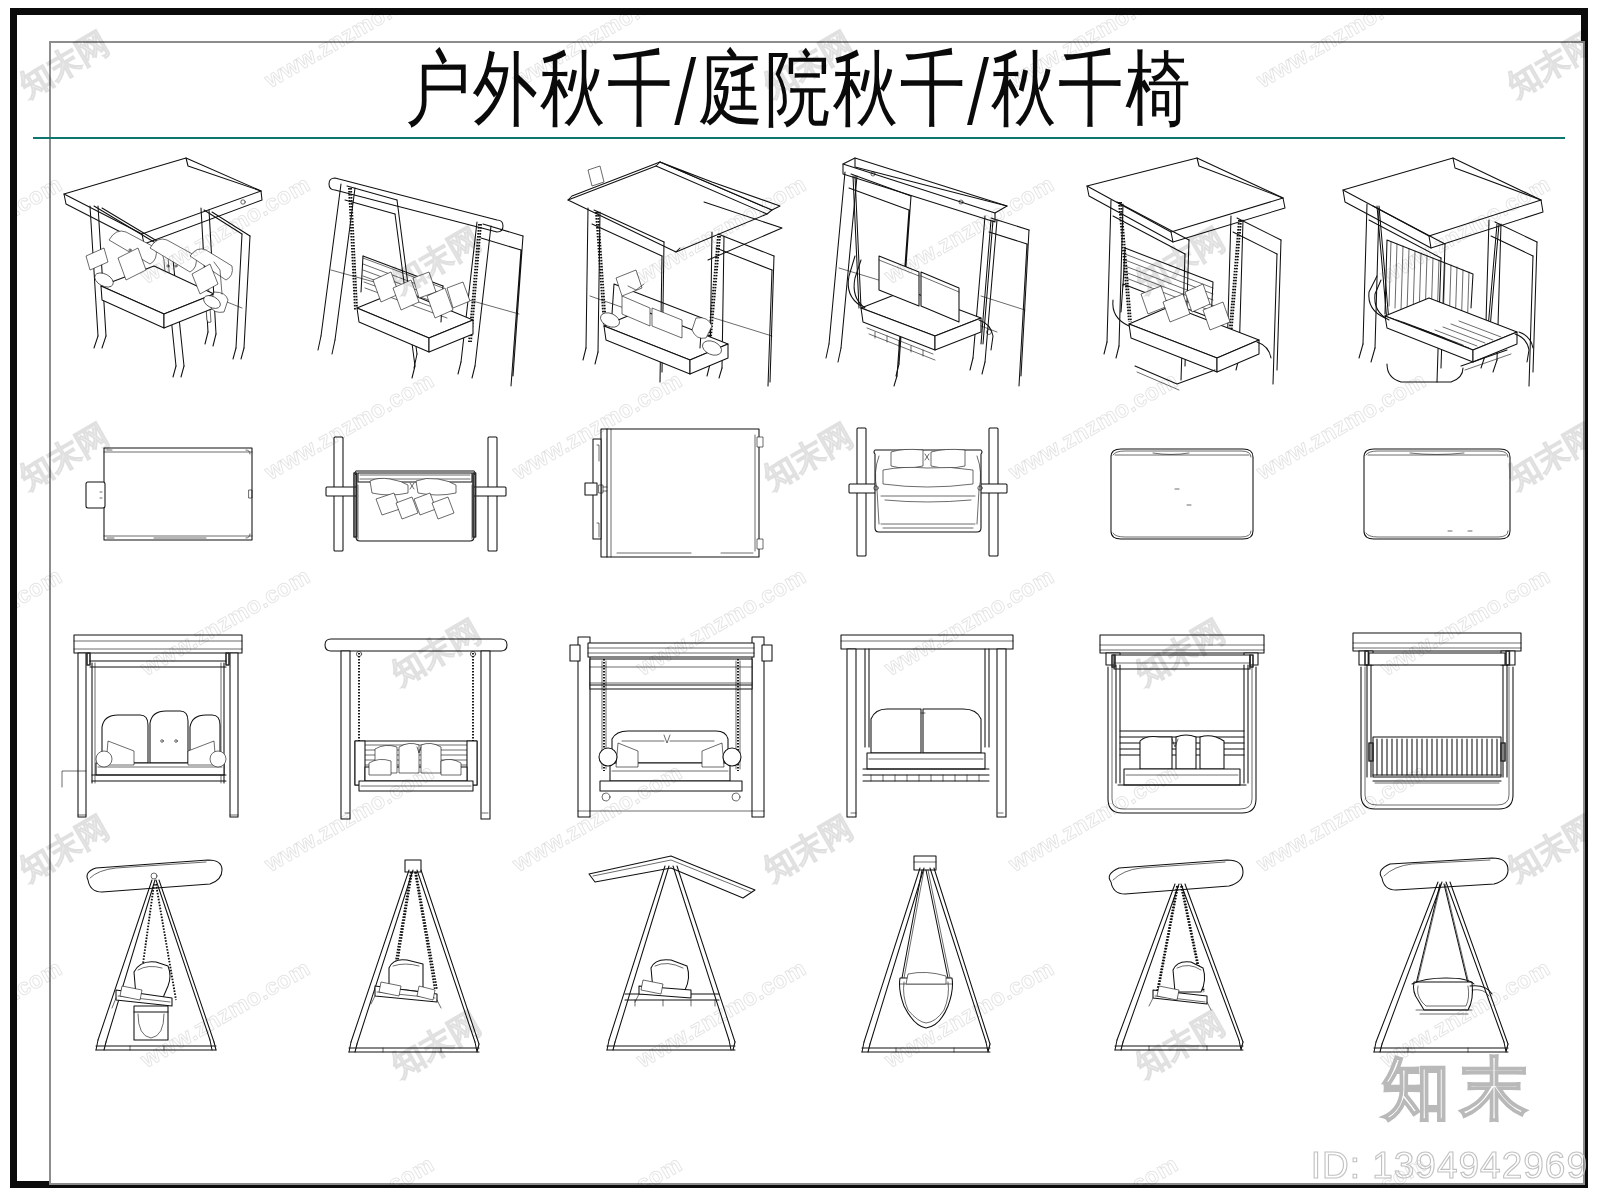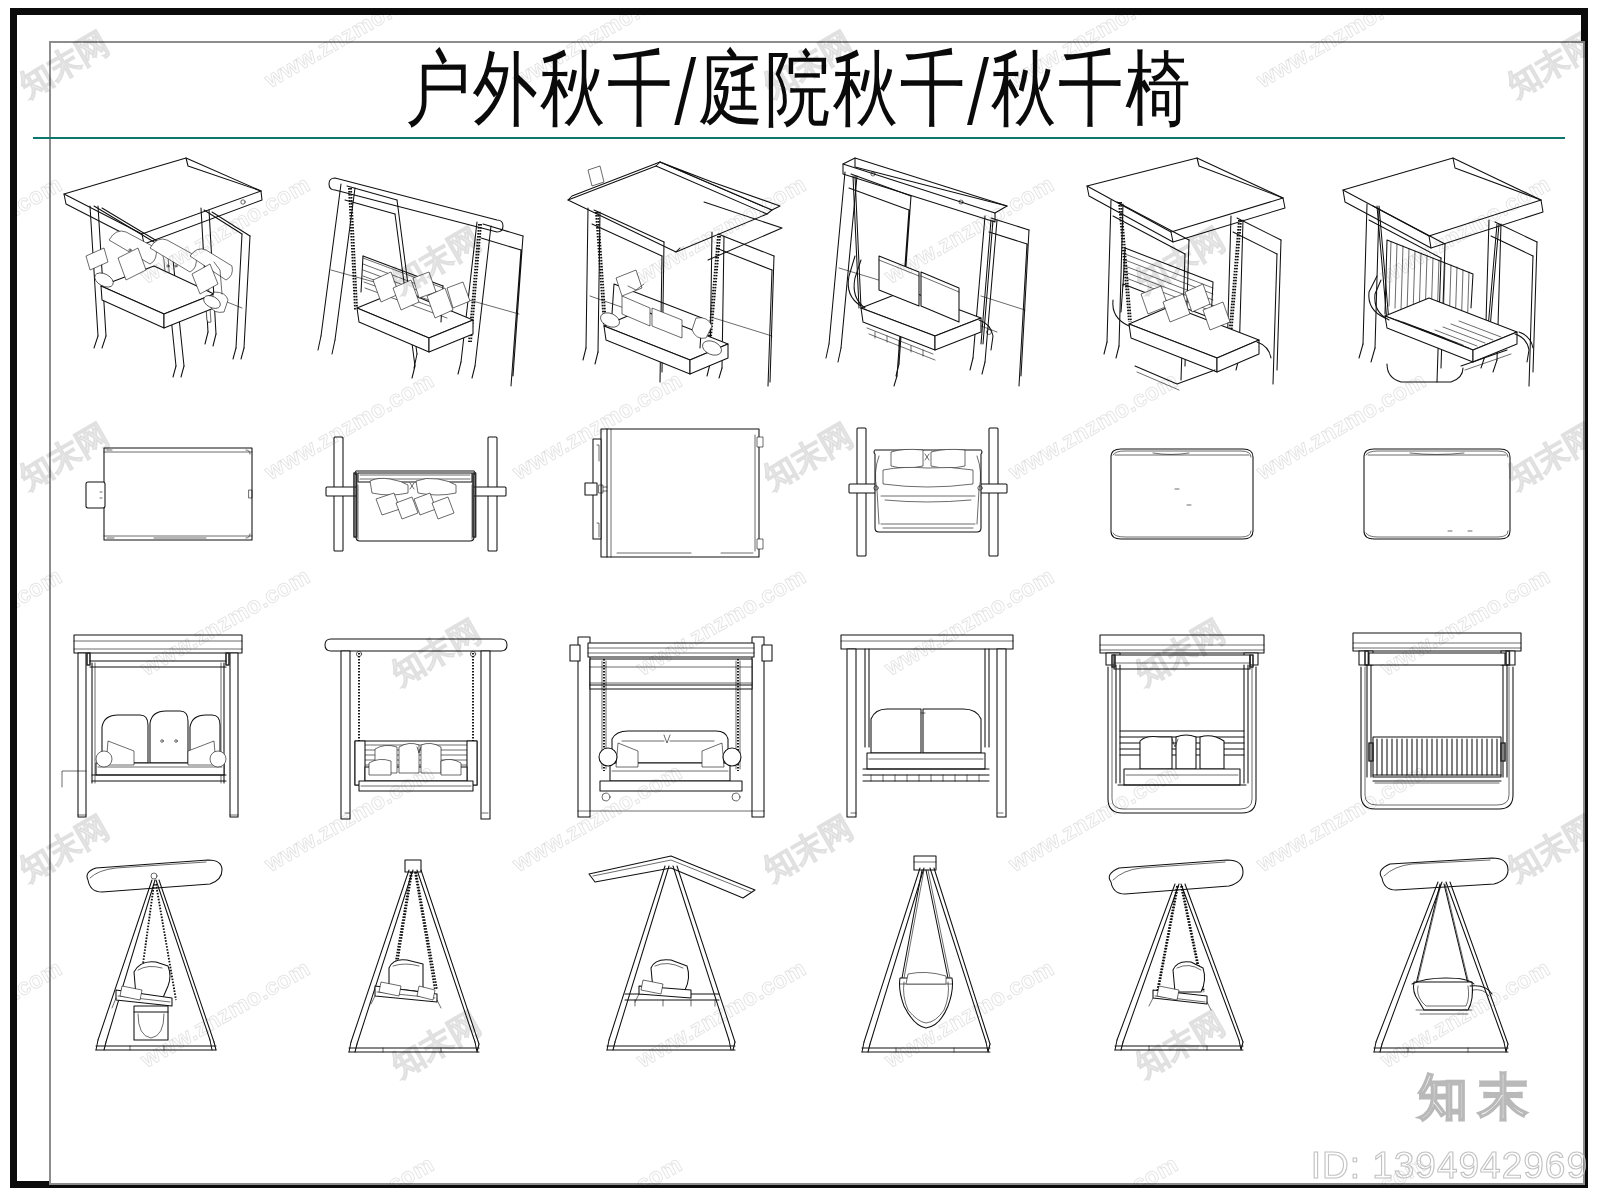--- a/index.html
+++ b/index.html
@@ -117,21 +117,21 @@
     white-space: nowrap;
     transform-origin: 0 0;
     transform: rotate(-30deg);
   }
 
   
   #brand-mark {
     position: absolute;
     right: 62px; bottom: 78px;
     font-family: "DejaVu Serif", "Liberation Serif", serif;
-    font-size: 50px;
+    font-size: 68px;
     font-weight: 700;
     letter-spacing: 10px;
     color: transparent;
     -webkit-text-stroke: 1.6px #b9b9b9;
     white-space: nowrap;
     z-index: 50;
     line-height: 1;
   }
   #sheet-id {
     position: absolute;

